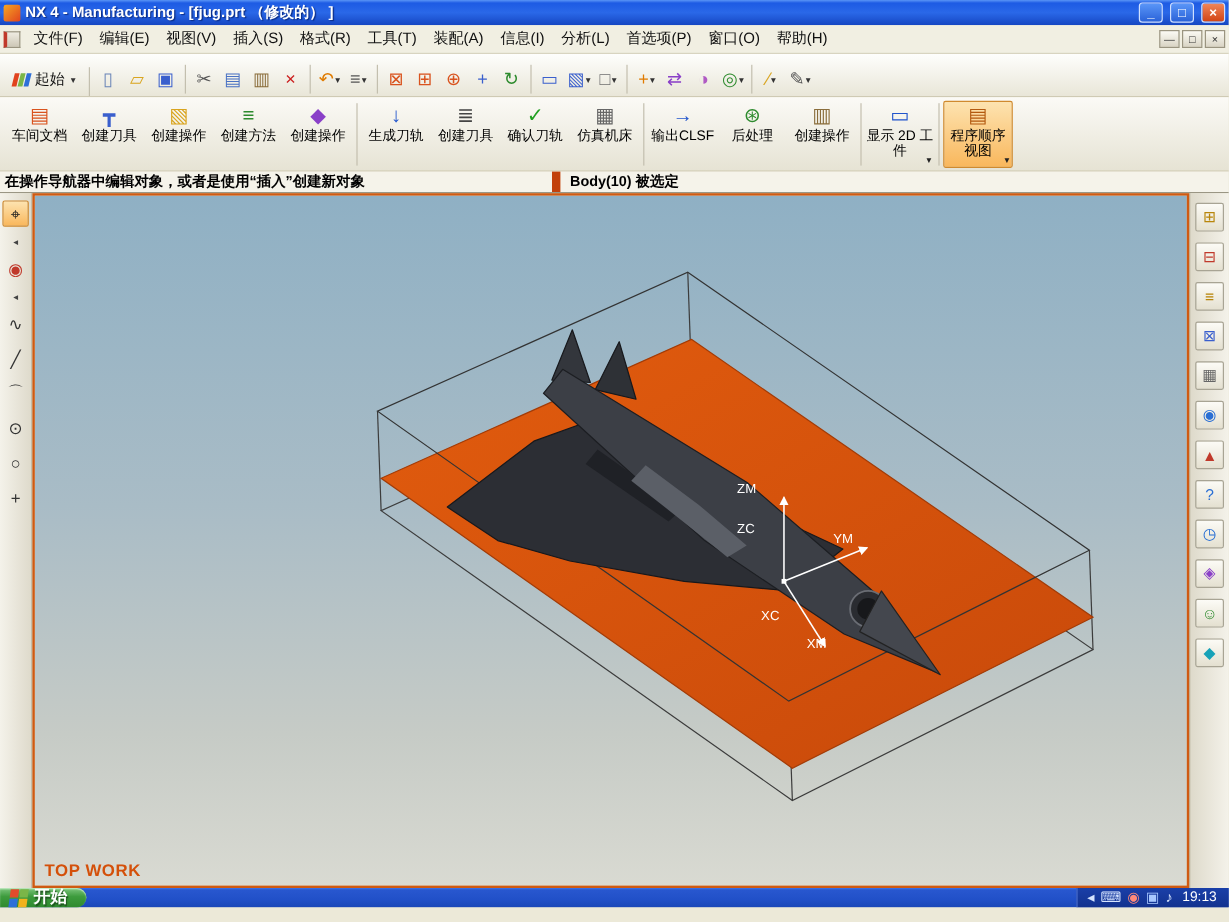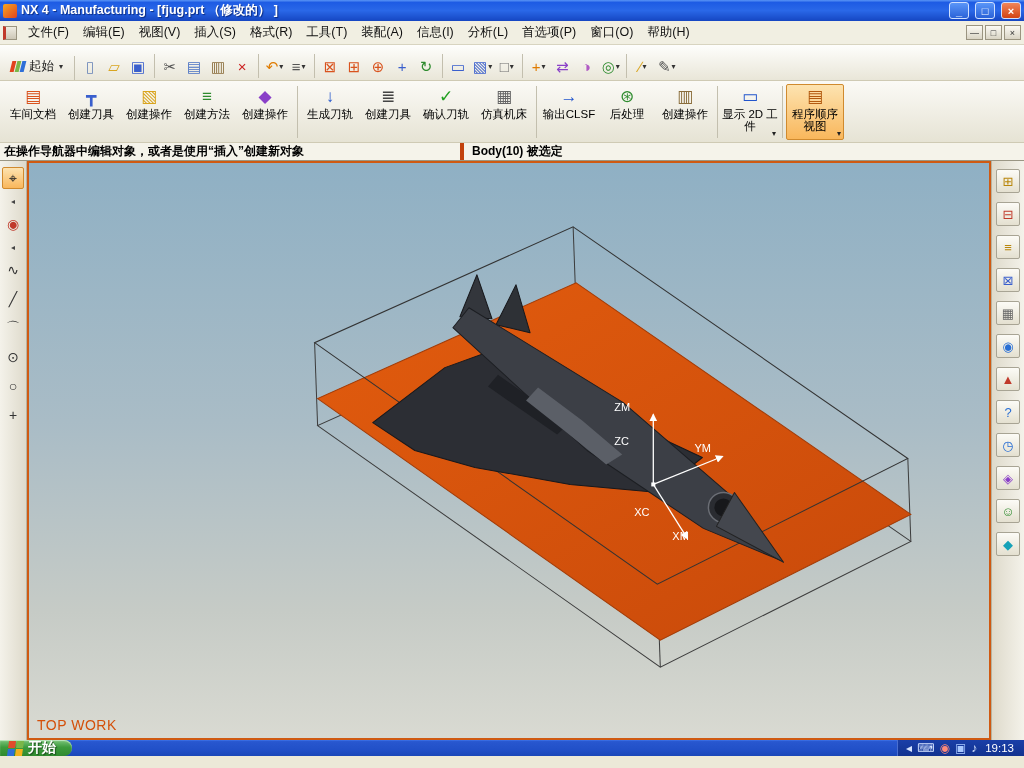--- a/index.html
+++ b/index.html
@@ -44,38 +44,38 @@
   .mfg-ico{font-size:17px;line-height:18px;height:18px}
   .mfg-label{font-size:11.5px;line-height:12.5px;margin-top:2px;color:#000}
   .mfg-caret{position:absolute;right:2px;bottom:1px;font-size:8px;color:#222}
   .mfg-btn.active{background:linear-gradient(#fde3b0,#f9b75c);border:1px solid #d08a2e}
   .tb-sep2{width:1px;height:52px;background:#c3bfae;margin:0 3px;flex:none}
 
   
   .promptbar{height:18px;display:flex;align-items:center;background:#f5f3ea;border-bottom:1px solid #9a9684;
     font-weight:bold;font-size:12px;color:#000}
   .prompt-msg{width:460px;padding-left:4px;white-space:nowrap;overflow:hidden;flex:none}
-  .prompt-status{flex:1;padding-left:8px;border-left:4px solid #c2410c}
+  .prompt-status{flex:1;padding-left:8px;border-left:7px solid #c2410c}
 
   
   .main{height:579px;display:flex}
   .left-rail{width:27px;background:linear-gradient(90deg,#f4f2ea,#dedacb);border-right:1px solid #b8b4a0;
     display:flex;flex-direction:column;align-items:center;padding-top:6px;gap:7px;flex:none}
   .rail-btn{width:22px;height:22px;display:flex;align-items:center;justify-content:center;border-radius:2px;font-size:14px}
   .rail-btn.small{height:10px;font-size:8px}
   .rail-btn.active{background:linear-gradient(#fde3b0,#f9b75c);border:1px solid #d08a2e}
   .right-rail{width:33px;background:linear-gradient(270deg,#f4f2ea,#dedacb);border-left:1px solid #b8b4a0;
     display:flex;flex-direction:column;align-items:center;padding-top:8px;gap:9px;flex:none}
   .res-btn{width:24px;height:24px;border:1px solid #a8a494;background:linear-gradient(#fcfbf6,#e4e0d0);
     display:flex;align-items:center;justify-content:center;font-size:13px;border-radius:2px}
 
   .viewport{flex:1;position:relative;border:2px solid #cf5a12;overflow:hidden;
     background:linear-gradient(180deg,#8fb0c4 0%,#a9bcc6 45%,#c6cbc6 78%,#d9dad2 100%)}
   .viewport svg{position:absolute;inset:0;width:100%;height:100%}
-  .topwork{position:absolute;left:8px;bottom:5px;color:#d4500a;font-weight:normal;font-size:14px;letter-spacing:.5px}
+  .topwork{position:absolute;left:8px;bottom:5px;color:#d4500a;font-weight:bold;font-size:14px;letter-spacing:.5px}
 
   
   .taskbar{height:16px;display:flex;align-items:stretch;
     background:linear-gradient(#3e74ea 0%,#2857cf 10%,#2150c8 60%,#1a47b8 100%)}
   .start{flex:none;display:flex;align-items:center;gap:5px;padding:0 16px 0 8px;
     background:linear-gradient(#7cc57c 0%,#3d9b3d 45%,#2f8a2f 100%);border-radius:0 12px 12px 0;
     color:#fff;font-weight:bold;font-size:14px;text-shadow:1px 1px 1px #1c4f1c;box-shadow:inset 0 1px 1px #bfe8bf}
   .win-flag{width:15px;height:15px;display:grid;grid-template-columns:7px 7px;grid-template-rows:7px 7px;gap:1px;transform:skewX(-8deg)}
   .win-flag span{display:block}
   .wf-r{background:#e14b2c}.wf-g{background:#7ab648}.wf-b{background:#2e6fd8}.wf-y{background:#f2b21d}

